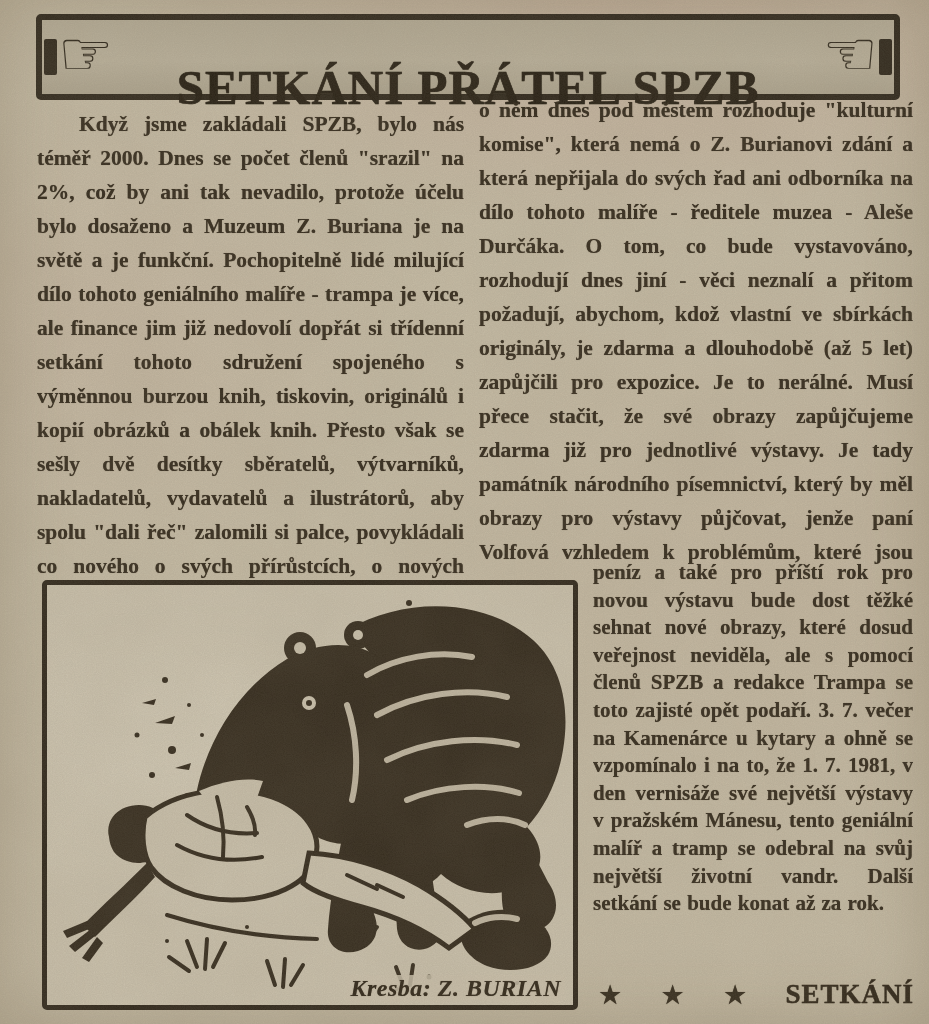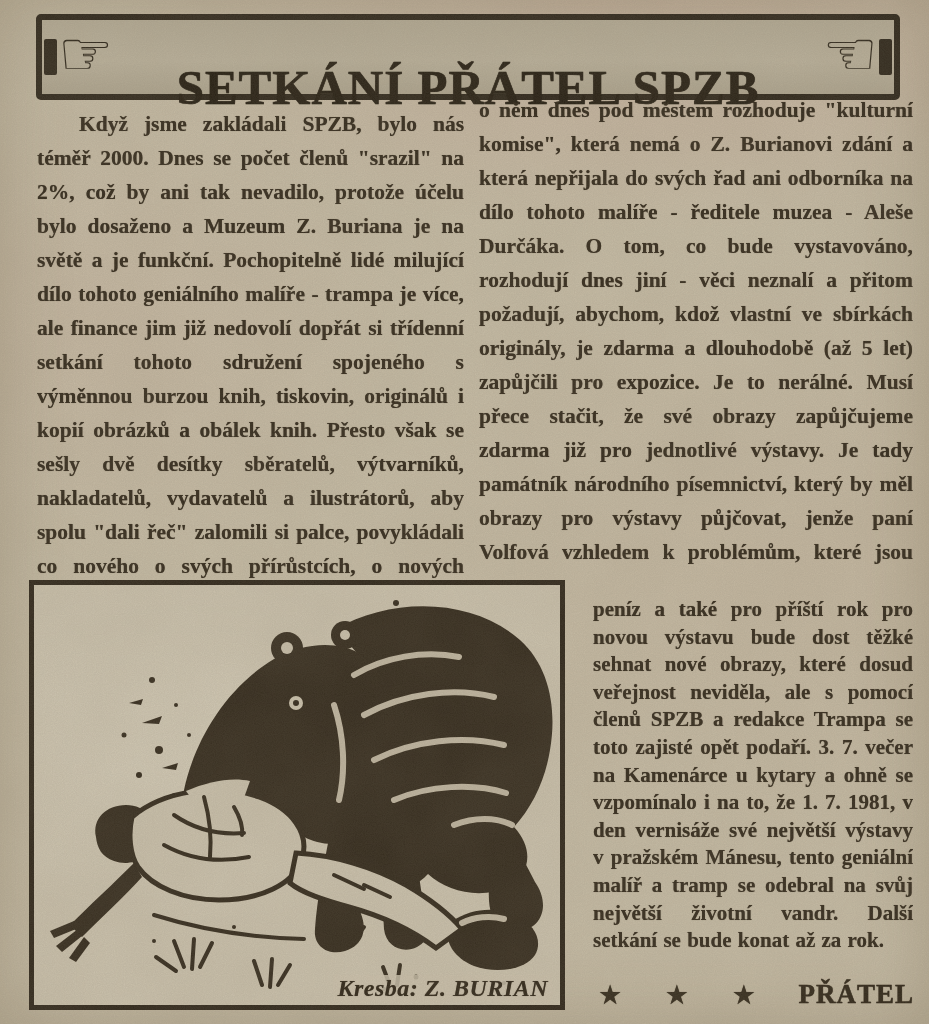--- a/index.html
+++ b/index.html
@@ -40,25 +40,25 @@
   }
   
   .coltext {
     position:absolute; text-align:justify; font-weight:700;
     font-size:21.5px; line-height:34px; word-spacing:1px;
     color:#281f12; text-shadow:0 0 0.7px rgba(40,31,18,0.75);
     overflow:hidden;
   }
   .col-left  { left:37px;  top:107px; width:427px; height:480px; text-indent:42px; }
   .col-right { left:479px; top:93px; width:434px; height:480px; }
-  .col-right-narrow { left:593px; top:596px; width:320px; height:398px; font-size:21px; line-height:27.6px; }
+  .col-right-narrow { left:593px; top:559px; width:320px; height:398px; font-size:21px; line-height:27.6px; }
   
   .illustration-frame {
-    position:absolute; left:29px; top:580px; width:536px; height:430px;
-    border:5px solid #231b10; border-radius:0;
+    position:absolute; left:42px; top:580px; width:536px; height:430px;
+    border:5px solid #231b10; border-radius:5px;
     background:
       radial-gradient(400px 250px at 30% 40%, rgba(255,250,235,0.18), transparent 70%),
       #d3cab5;
     overflow:hidden;
   }
   .illustration-frame svg { display:block; width:100%; height:100%; }
   .illustration-caption {
     position:absolute; right:8px; bottom:3px;
     font-style:italic; font-weight:700; font-size:24px; letter-spacing:0.5px;
     color:#241b0e; text-shadow:0 0 0.8px rgba(36,27,14,0.7);
@@ -191,21 +191,21 @@
           <circle cx="120" cy="356" r="2"></circle>
       </g>
     </svg>
     <div class="illustration-caption">Kresba: Z. BURIAN</div>
   </div>
 
   <div class="signature-row">
     <span class="star">★</span>
     <span class="star">★</span>
     <span class="star">★</span>
-    <span class="author">PŘÁTEL</span>
+    <span class="author">SETKÁNÍ</span>
   </div>
 
   <svg class="texture" width="929" height="1024" aria-hidden="true">
     <filter id="grain-fine">
       <feTurbulence type="fractalNoise" baseFrequency="0.9" numOctaves="2" seed="7"></feTurbulence>
       <feColorMatrix type="matrix" values="0 0 0 0 0.22  0 0 0 0 0.19  0 0 0 0 0.14  0.55 0.55 0.55 0 0"></feColorMatrix>
     </filter>
     <filter id="grain-blotch">
       <feTurbulence type="fractalNoise" baseFrequency="0.012" numOctaves="3" seed="11"></feTurbulence>
       <feColorMatrix type="matrix" values="0 0 0 0 0.30  0 0 0 0 0.25  0 0 0 0 0.17  0.5 0.5 0.5 0 0"></feColorMatrix>

